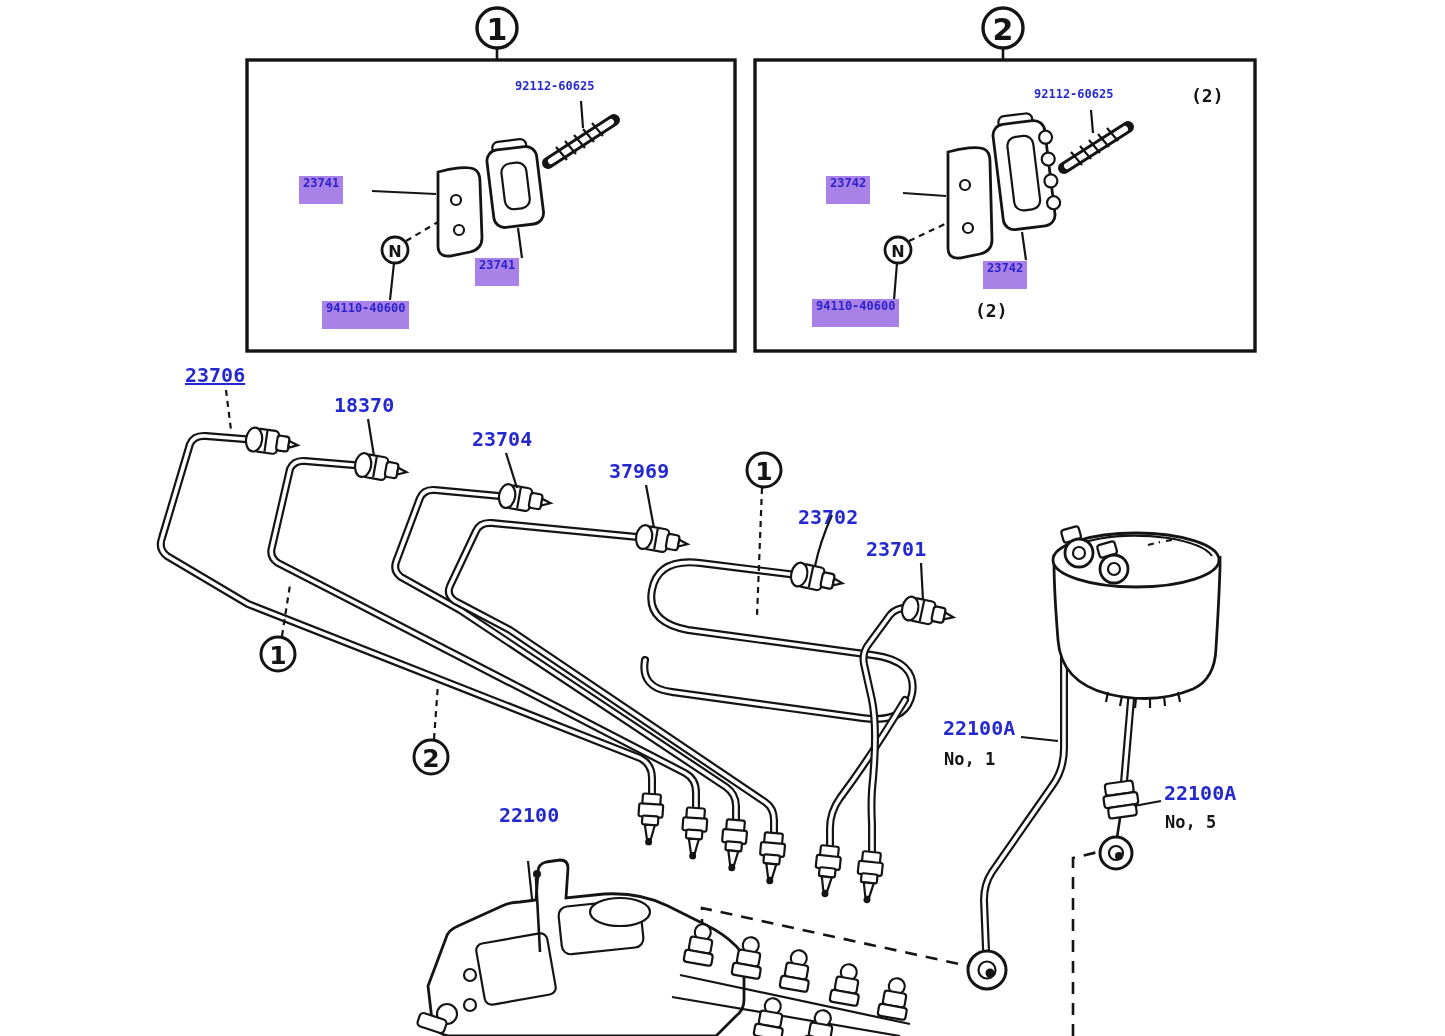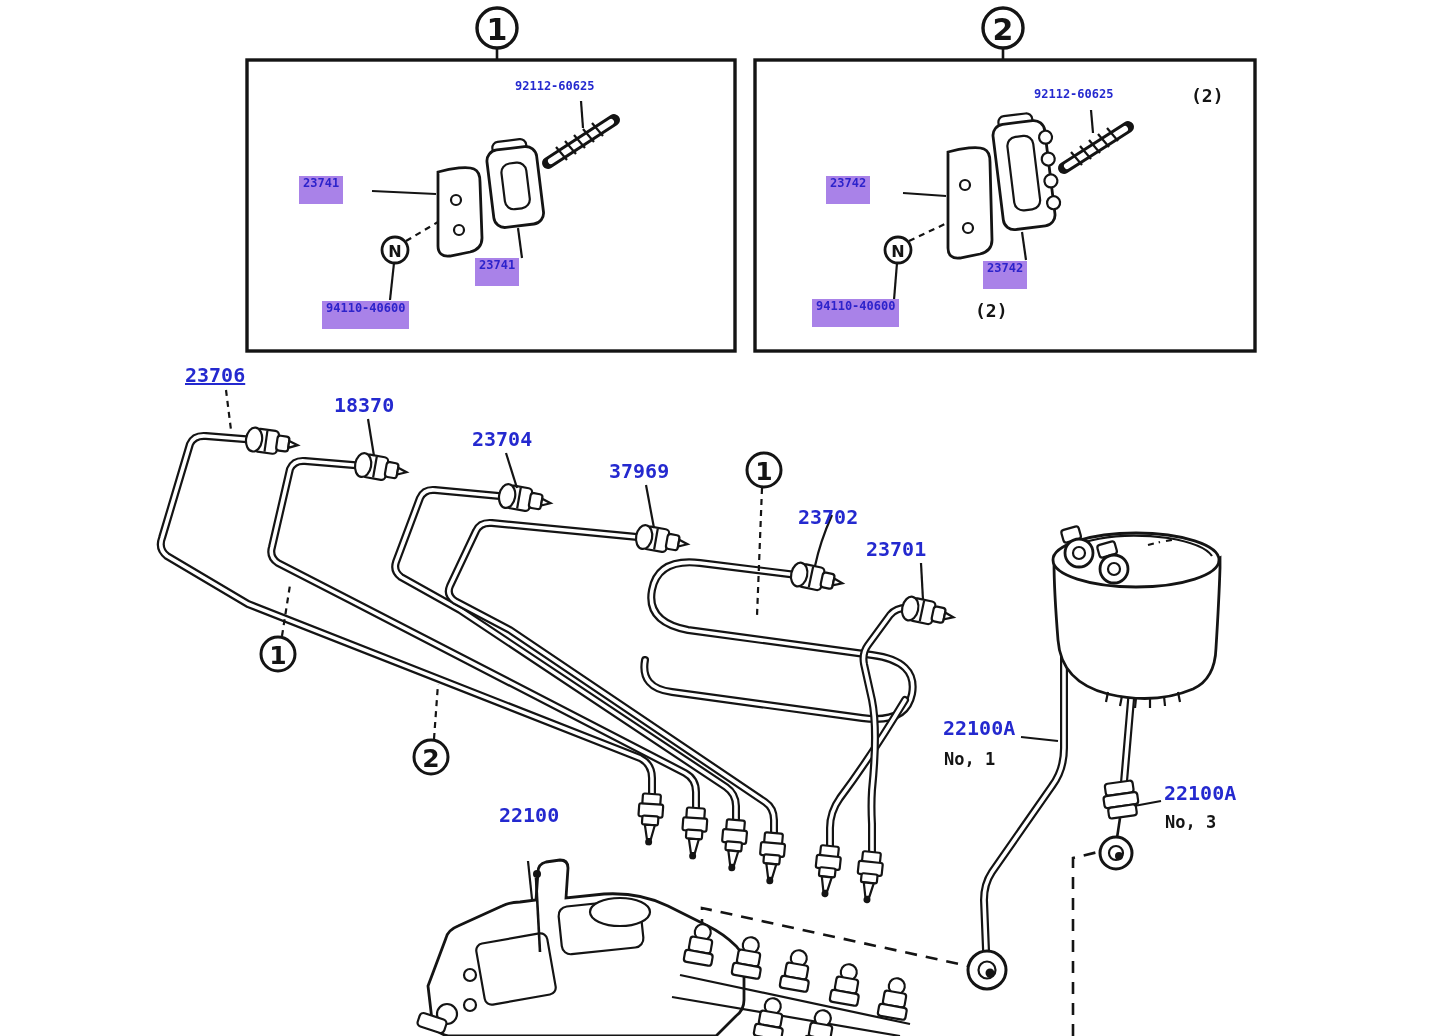--- a/index.html
+++ b/index.html
@@ -296,17 +296,17 @@
   <div class="plabel big" style="left:185px;top:364px;text-decoration:underline;">23706</div>
   <div class="plabel big" style="left:334px;top:394px;">18370</div>
   <div class="plabel big" style="left:472px;top:428px;">23704</div>
   <div class="plabel big" style="left:609px;top:460px;">37969</div>
   <div class="plabel big" style="left:798px;top:490px;margin-top:16px;">23702</div>
   <div class="plabel big" style="left:866px;top:538px;">23701</div>
 
   <div class="plabel big" style="left:943px;top:717px;">22100A</div>
   <div class="blabel sm" style="left:944px;top:750px;">No, 1</div>
   <div class="plabel big" style="left:1164px;top:782px;">22100A</div>
-  <div class="blabel sm" style="left:1165px;top:813px;">No, 3</div>
+  <div class="blabel sm" style="left:1165px;top:813px;">No, 5</div>
 
   <div class="plabel big" style="left:499px;top:804px;">22100</div>
 
 </div>
 
 </body></html>

